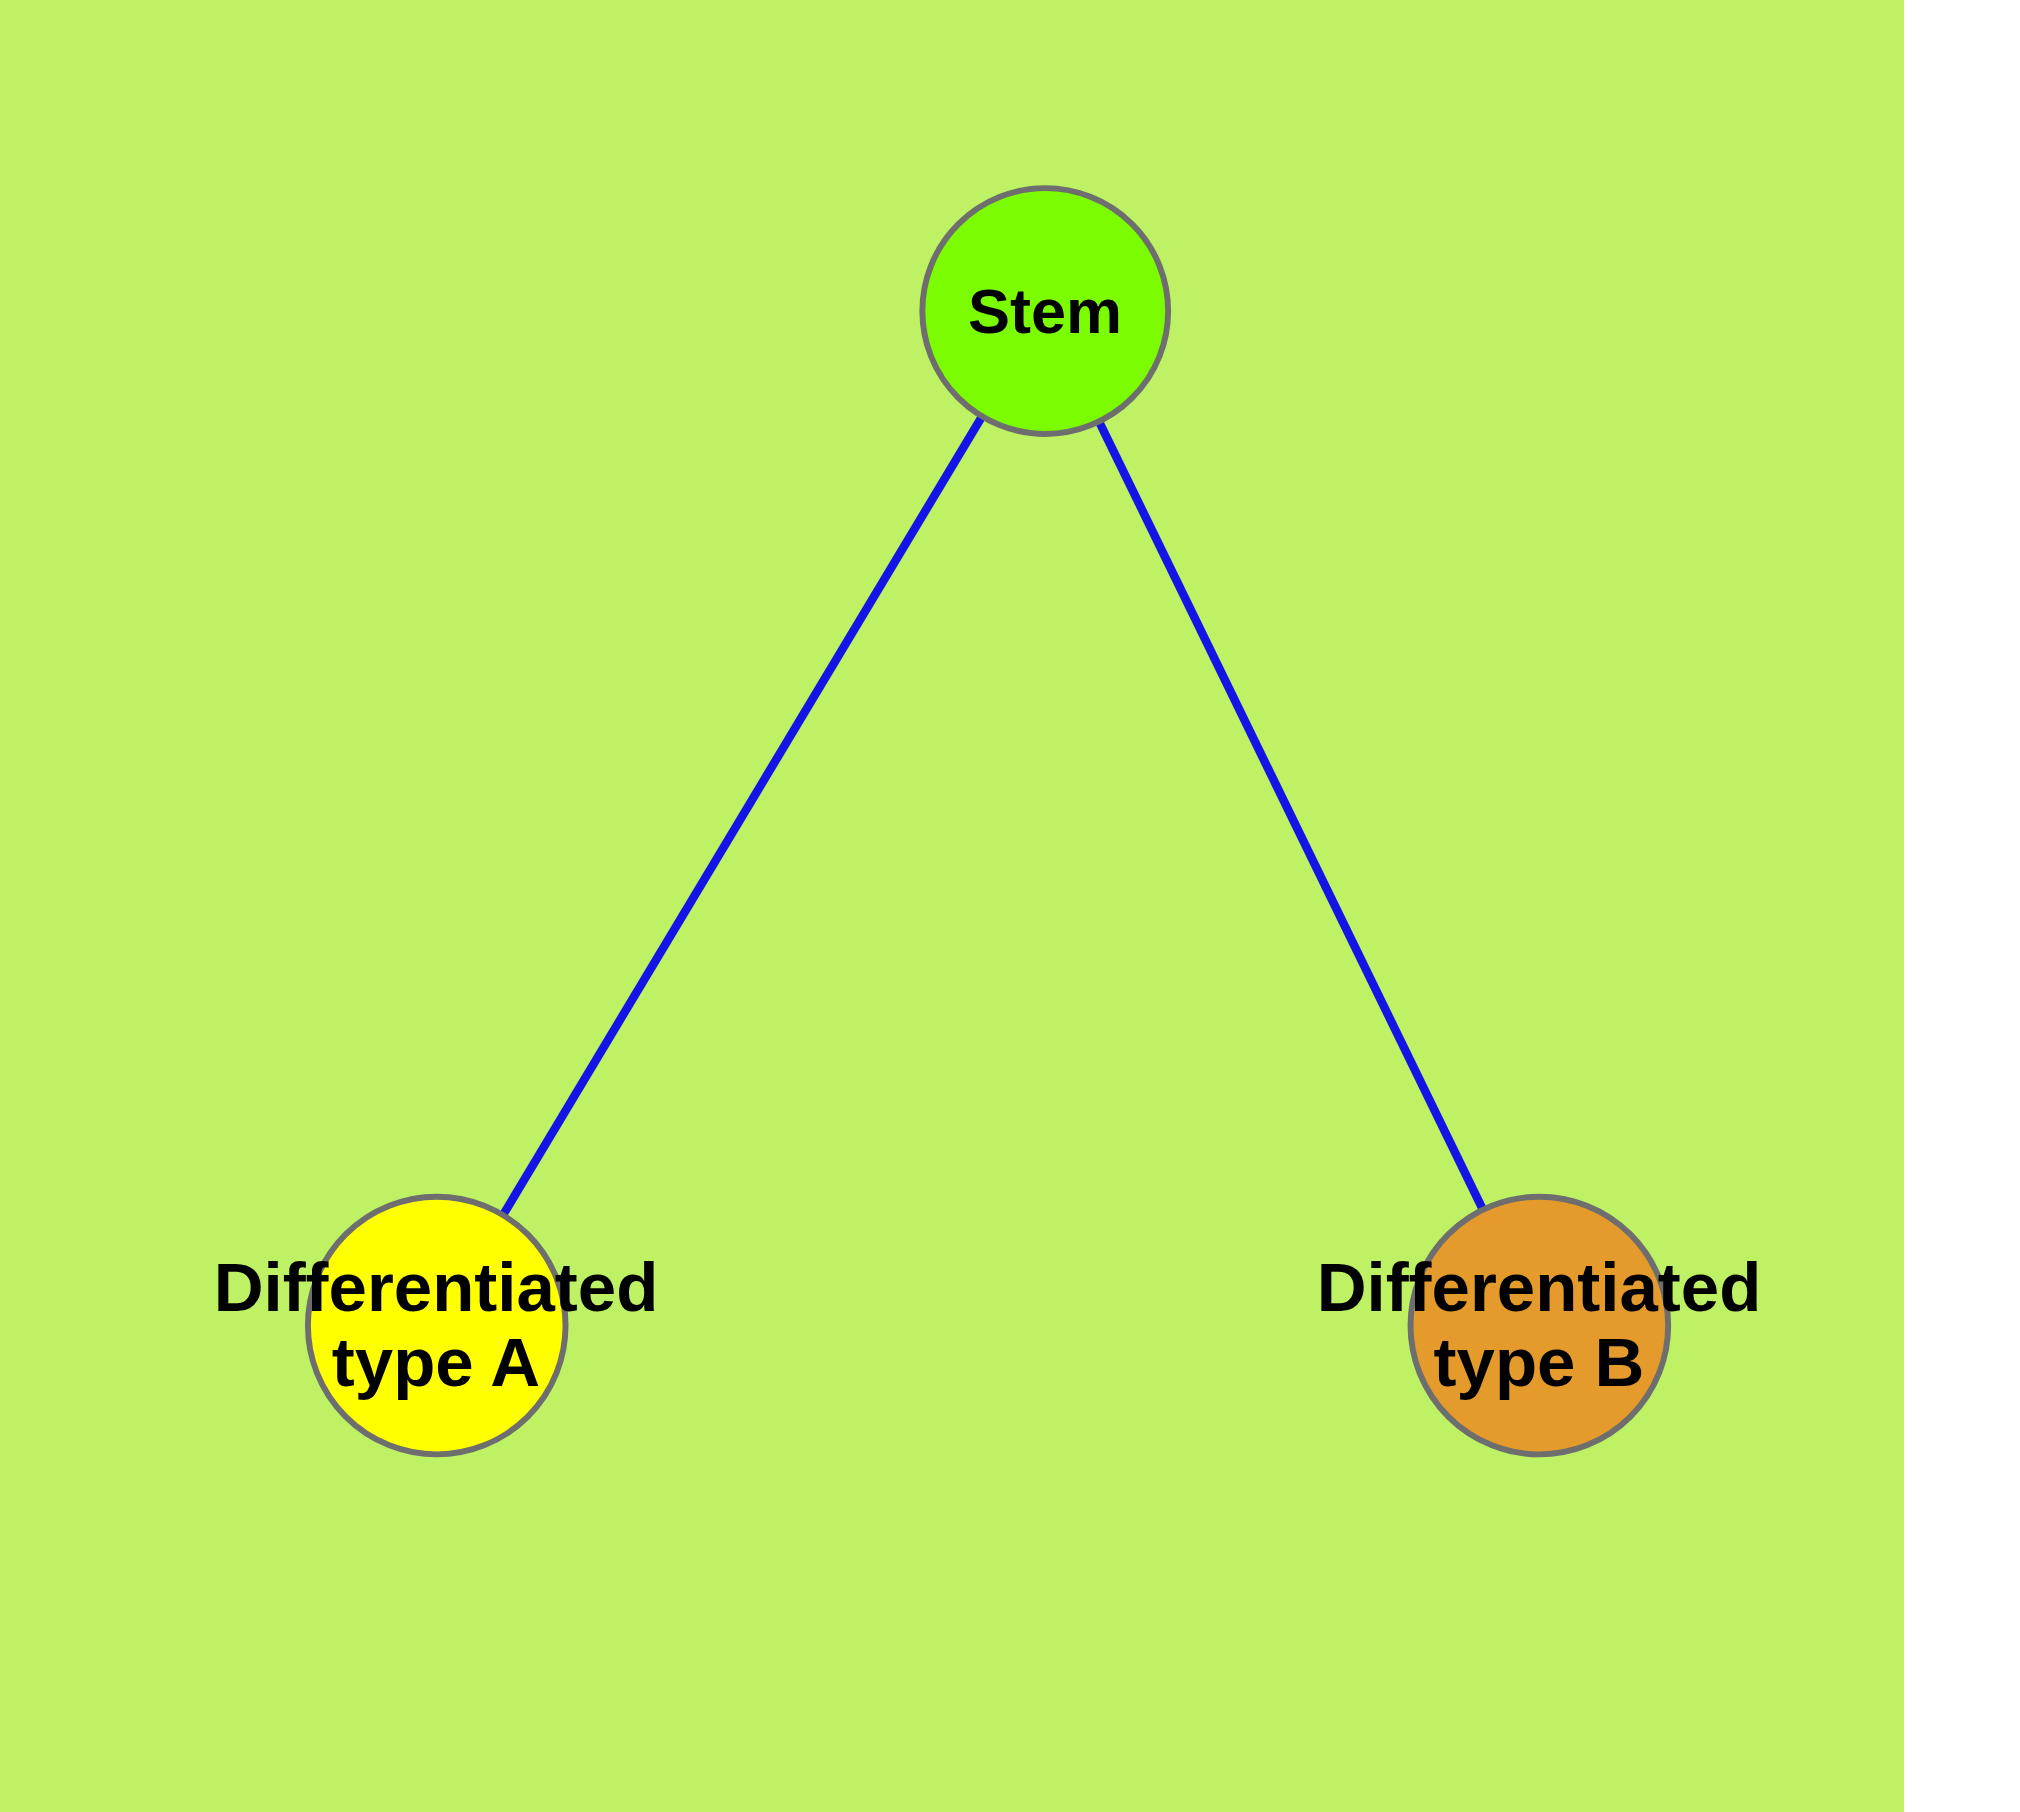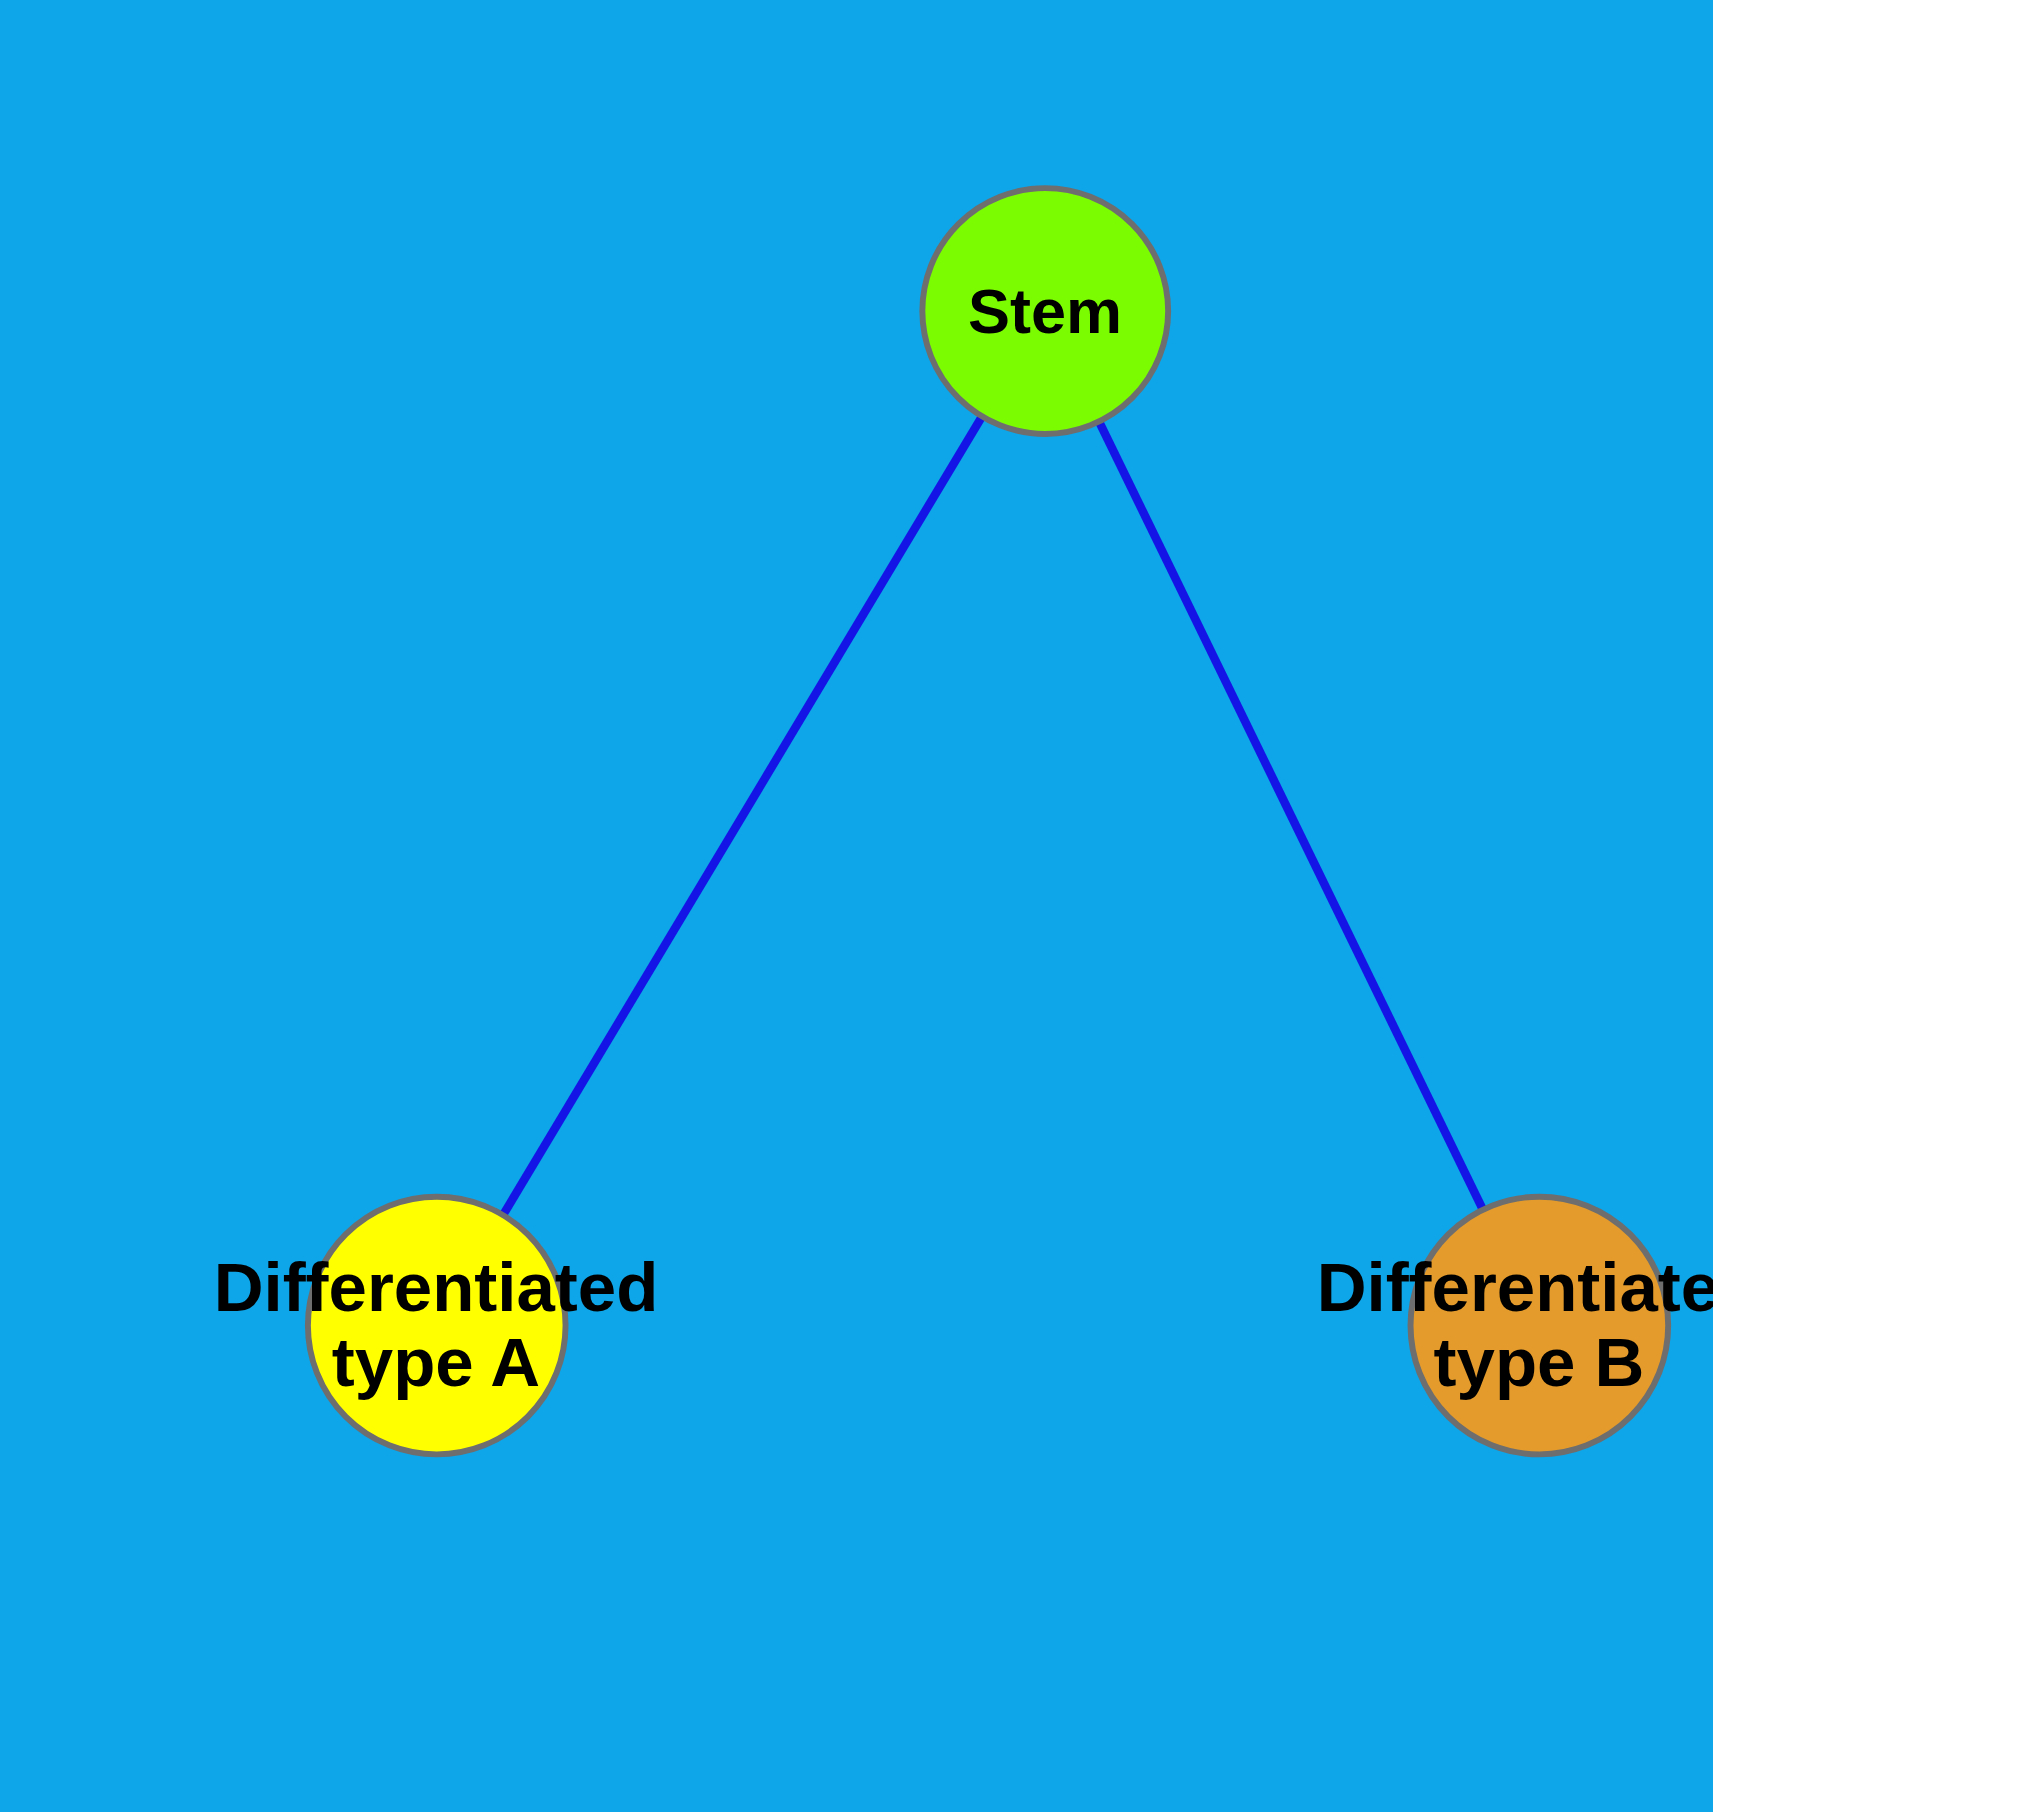--- a/index.html
+++ b/index.html
@@ -6,24 +6,24 @@
   html, body {
     margin: 0;
     padding: 0;
   }
   body {
     background: #ffffff;
     font-family: "Liberation Sans", sans-serif;
   }
   #canvas {
     position: relative;
-    width: 1713px;
+    width: 1904px;
     height: 1812px;
     overflow: hidden;
-    background: #0ea5e9;
+    background: #bef264;
   }
   #graph-svg {
     position: absolute;
     left: 0;
     top: 0;
     width: 2021px;
     height: 1812px;
     display: block;
   }
   .node-label {

